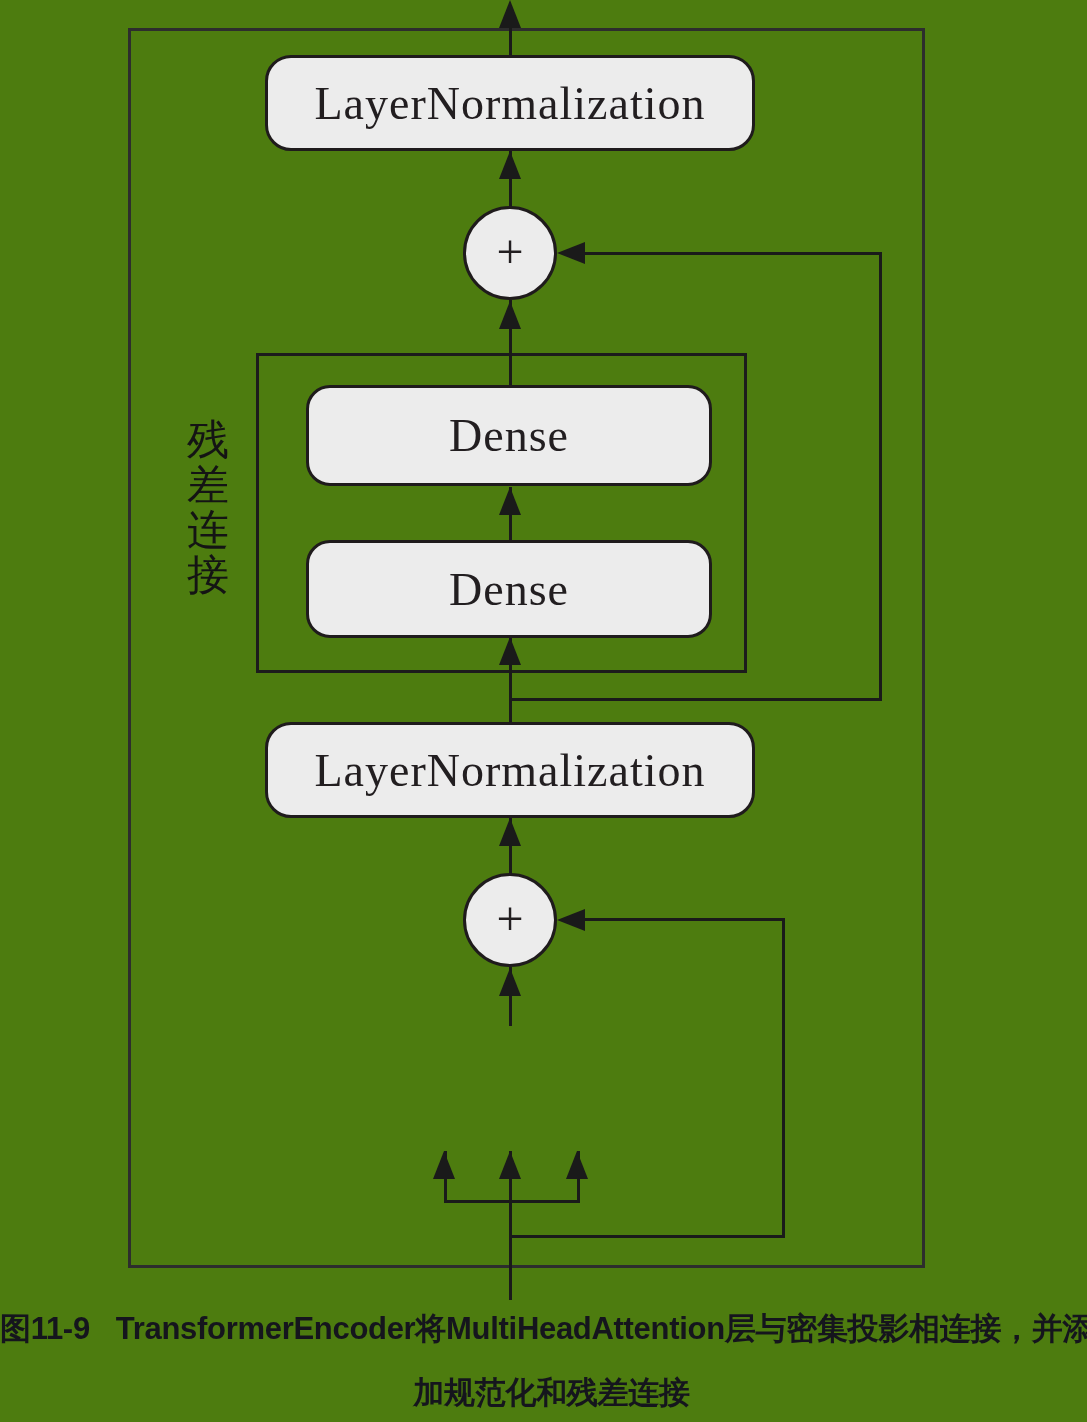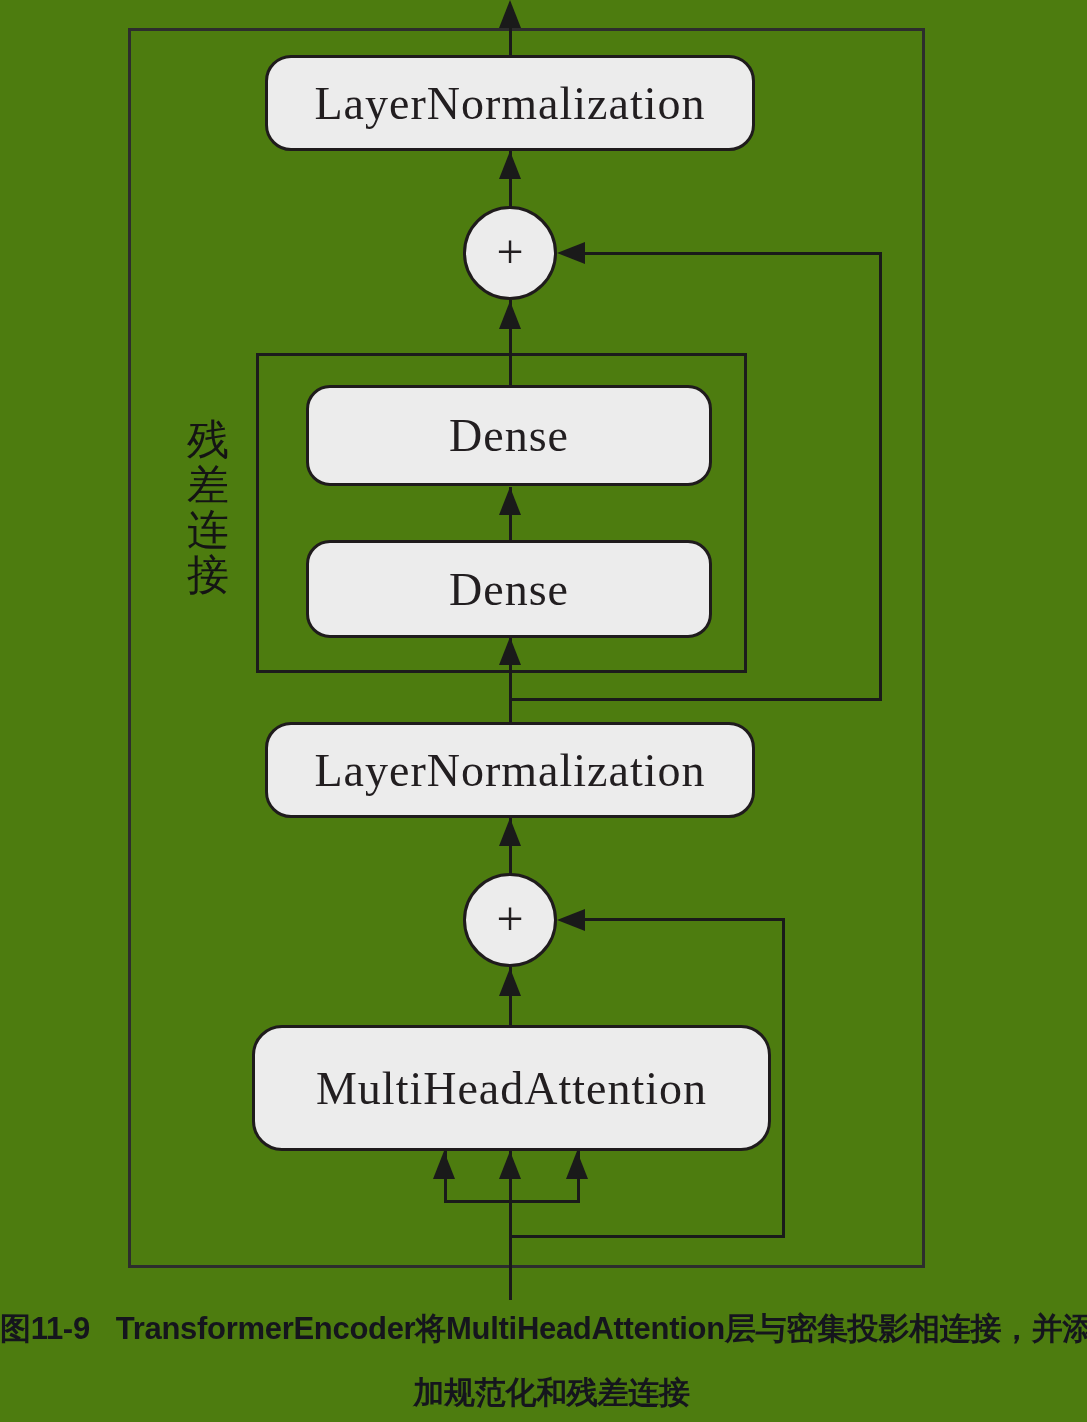--- a/index.html
+++ b/index.html
@@ -93,23 +93,20 @@
   </div>
 
   <div class="node" style="left:265px; top:722px; width:490px; height:96px;">
     <span>LayerNormalization</span>
   </div>
 
   <div class="node circle" style="left:463px; top:873px; width:94px; height:94px;">
     <span>+</span>
   </div>
 
-  <div class="node" style="left:252px; top:1025px; width:519px; height:126px; border-radius:30px;">
-    <span>MultiHeadAttention</span>
-  </div>
 
   <div class="vlabel" style="left:182px; top:418px;">残差连接</div>
 
 
   <div class="caption" style="top:1308px;">
     <span class="fig">图11-9</span><span>TransformerEncoder将MultiHeadAttention层与密集投影相连接，并添</span>
   </div>
   <div class="caption" style="top:1372px;margin-left:8px;">
     <span>加规范化和残差连接</span>
   </div>

